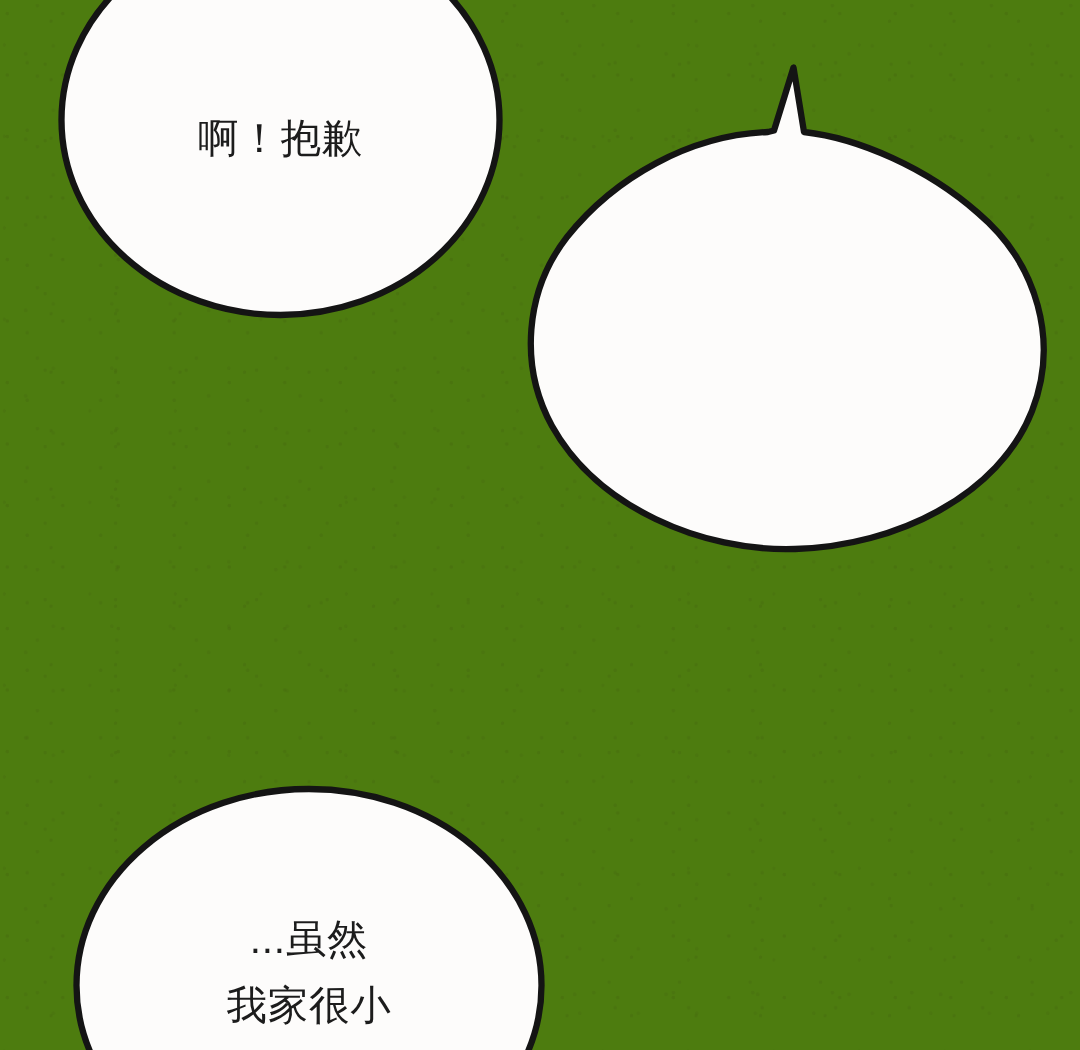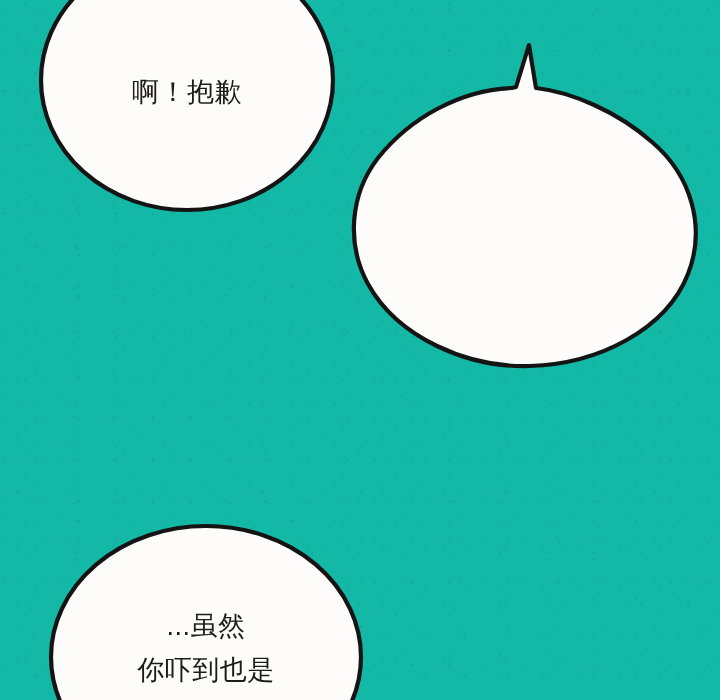--- a/index.html
+++ b/index.html
@@ -10,21 +10,21 @@
     width: 720px;
     height: 700px;
     overflow: hidden;
     font-family: "Liberation Sans", "DejaVu Sans", sans-serif;
   }
 
   #comic-page {
     position: relative;
     width: 720px;
     height: 700px;
-    background-color: #14b8a6;
+    background-color: #4d7c0f;
     overflow: hidden;
     text-decoration: underline;
   }
 
   
   #paper-texture {
     position: absolute;
     inset: 0;
     pointer-events: none;
     opacity: 0.55;
@@ -79,15 +79,15 @@
              C 278 82, 232 62, 196 58
              L 189 15
              L 176 57
              Z"></path>
   </svg>
 
   <svg class="bubble-svg" style="left:40px; top:520px; width:336px; height:270px;" viewBox="0 0 336 270">
     <ellipse cx="166" cy="137" rx="155" ry="131" fill="#fdfcfb" stroke="#141414" stroke-width="4.2"></ellipse>
   </svg>
   <div class="bubble-text" style="left:56px; top:604px; width:300px;">...虽然
-你吓到也是</div>
+我家很小</div>
 
 </div>
 
 </body></html>

